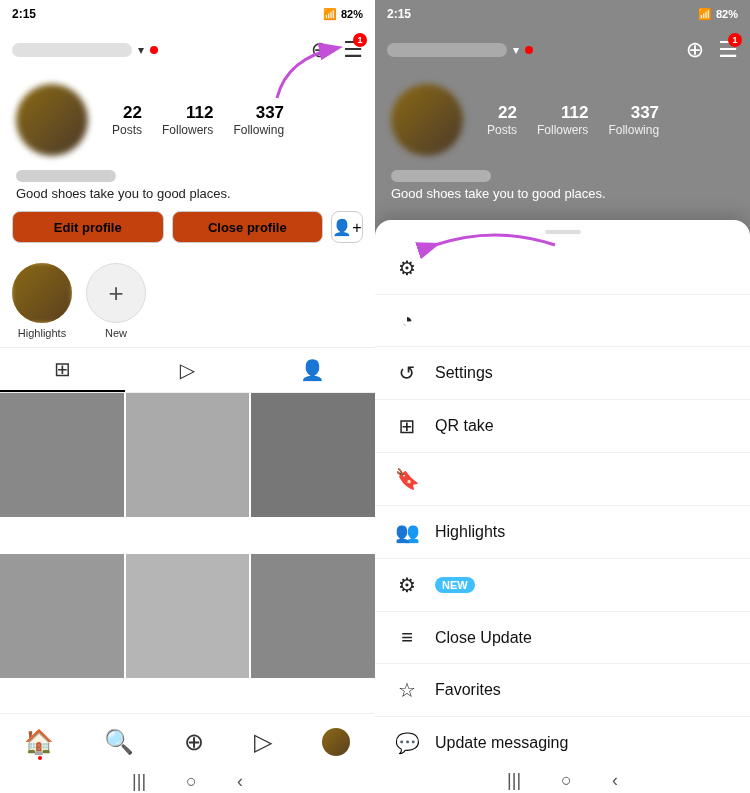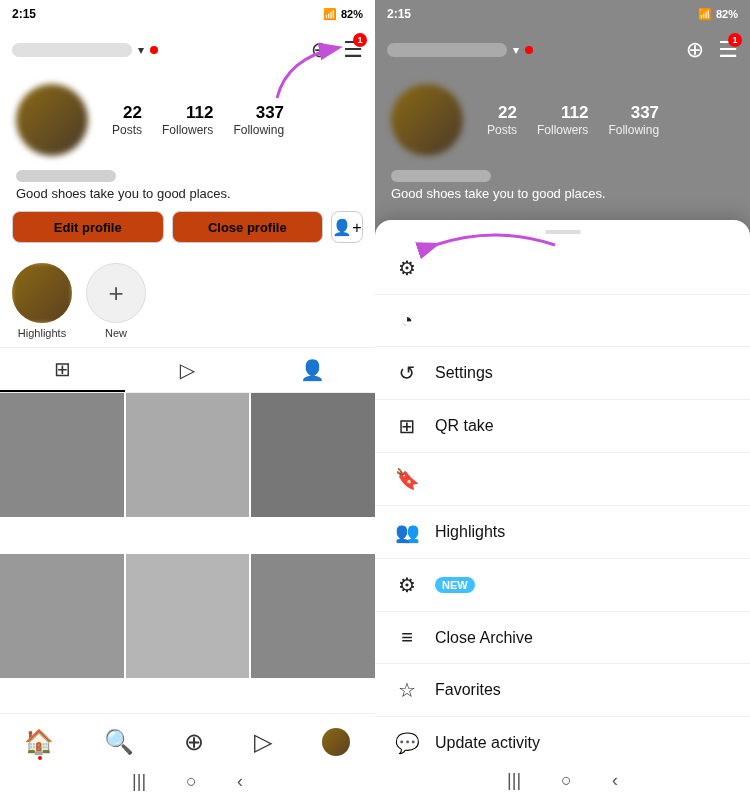--- a/index.html
+++ b/index.html
@@ -551,29 +551,29 @@
         <div class="sheet-item">
           <div class="sheet-icon">👥</div>
           <span class="sheet-text">Highlights</span>
         </div>
         <div class="sheet-item">
           <div class="sheet-icon">⚙</div>
           <span class="new-badge">NEW</span>
         </div>
         <div class="sheet-item">
           <div class="sheet-icon">≡</div>
-          <span class="sheet-text">Close Archive</span>
+          <span class="sheet-text">Close Update</span>
         </div>
         <div class="sheet-item">
           <div class="sheet-icon">☆</div>
           <span class="sheet-text">Favorites</span>
         </div>
         <div class="sheet-item">
           <div class="sheet-icon">💬</div>
-          <span class="sheet-text">Update activity</span>
+          <span class="sheet-text">Update messaging</span>
         </div>
       </div>
 
     <div class="gesture-bar" style="background:#fff; padding:4px 0 6px;">
       <span class="gesture-btn">|||</span>
       <span class="gesture-btn">○</span>
       <span class="gesture-btn">‹</span>
     </div>
   </div>
 

